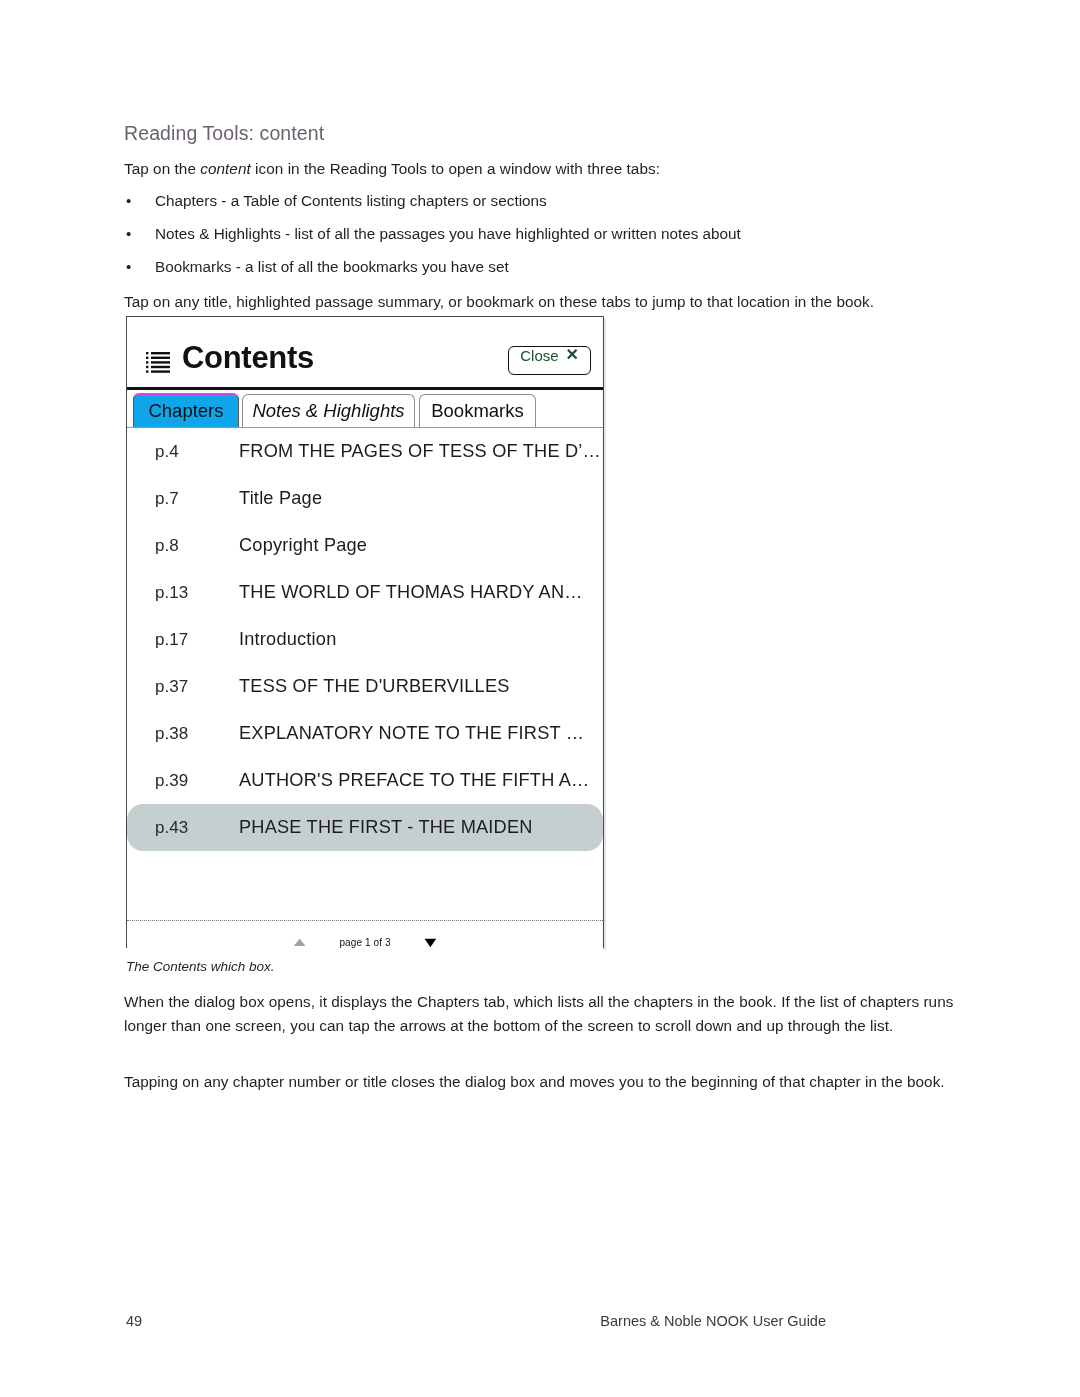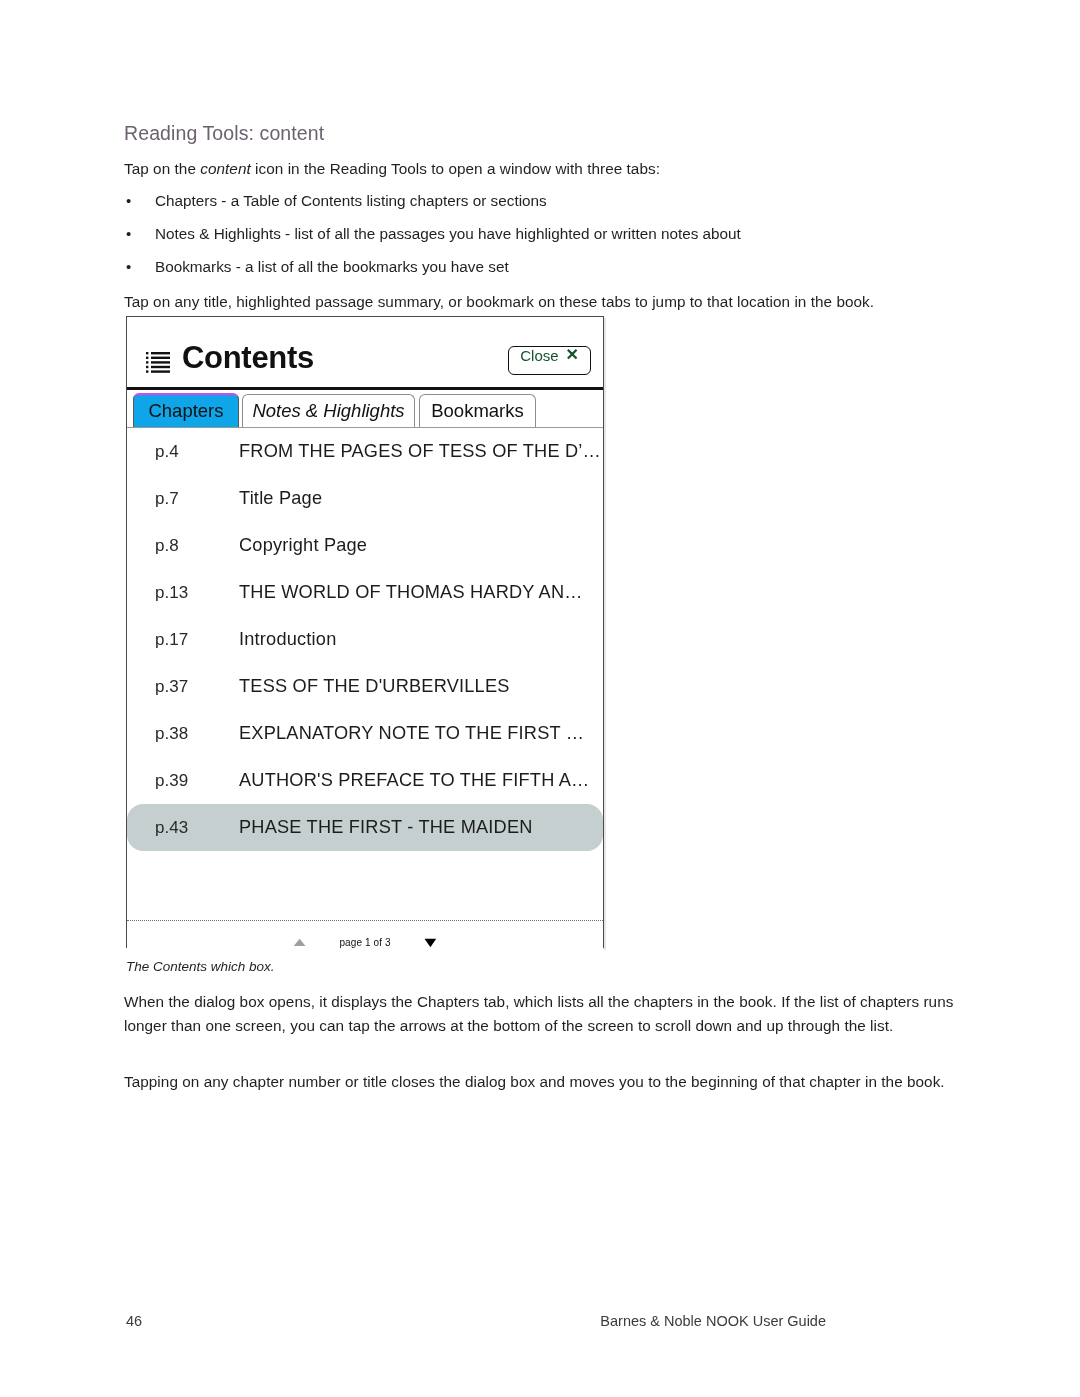--- a/index.html
+++ b/index.html
@@ -364,16 +364,16 @@
       <span class="pg-arrow pg-down">▼</span>
     </div>
 
   </div>
 
   <div class="caption">The Contents which box.</div>
 
   <div class="para p-tapping">Tapping on any chapter number or title closes the dialog box and moves you to the beginning of that chapter in the book.</div>
   <div class="para p-when">When the dialog box opens, it displays the Chapters tab, which lists all the chapters in the book. If the list of chapters runs longer than one screen, you can tap the arrows at the bottom of the screen to scroll down and up through the list.</div>
 
-  <div class="footer-page">46</div>
+  <div class="footer-page">49</div>
   <div class="footer-title">Barnes &amp; Noble NOOK User Guide</div>
 
 </div>
 
 </body></html>

